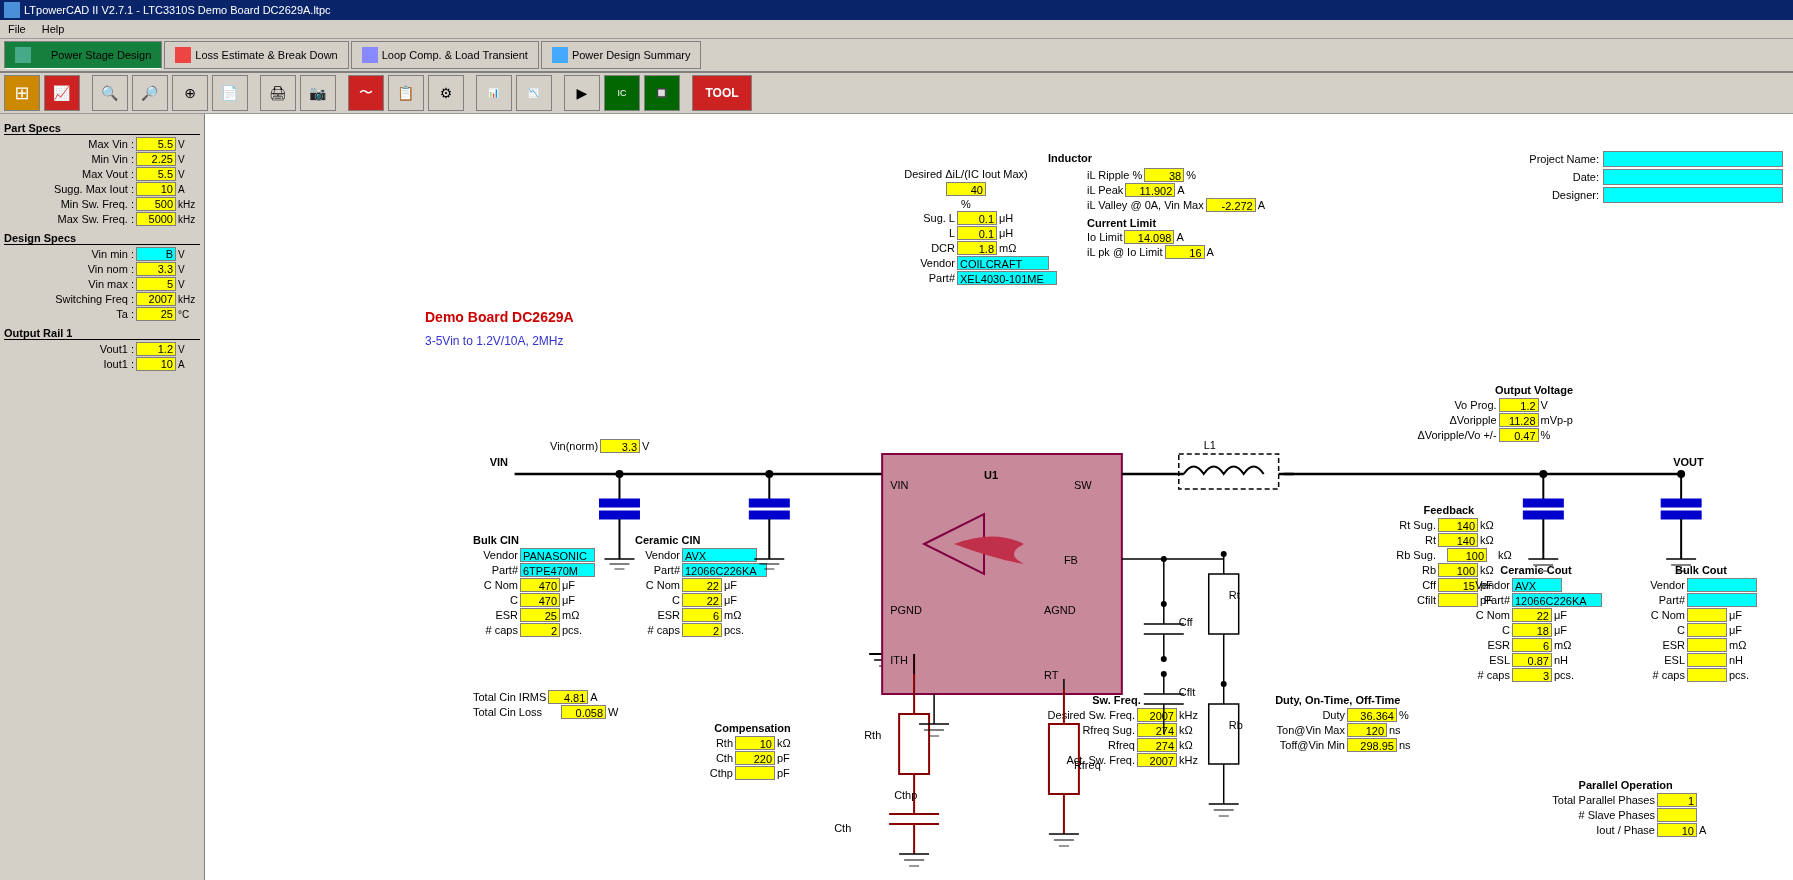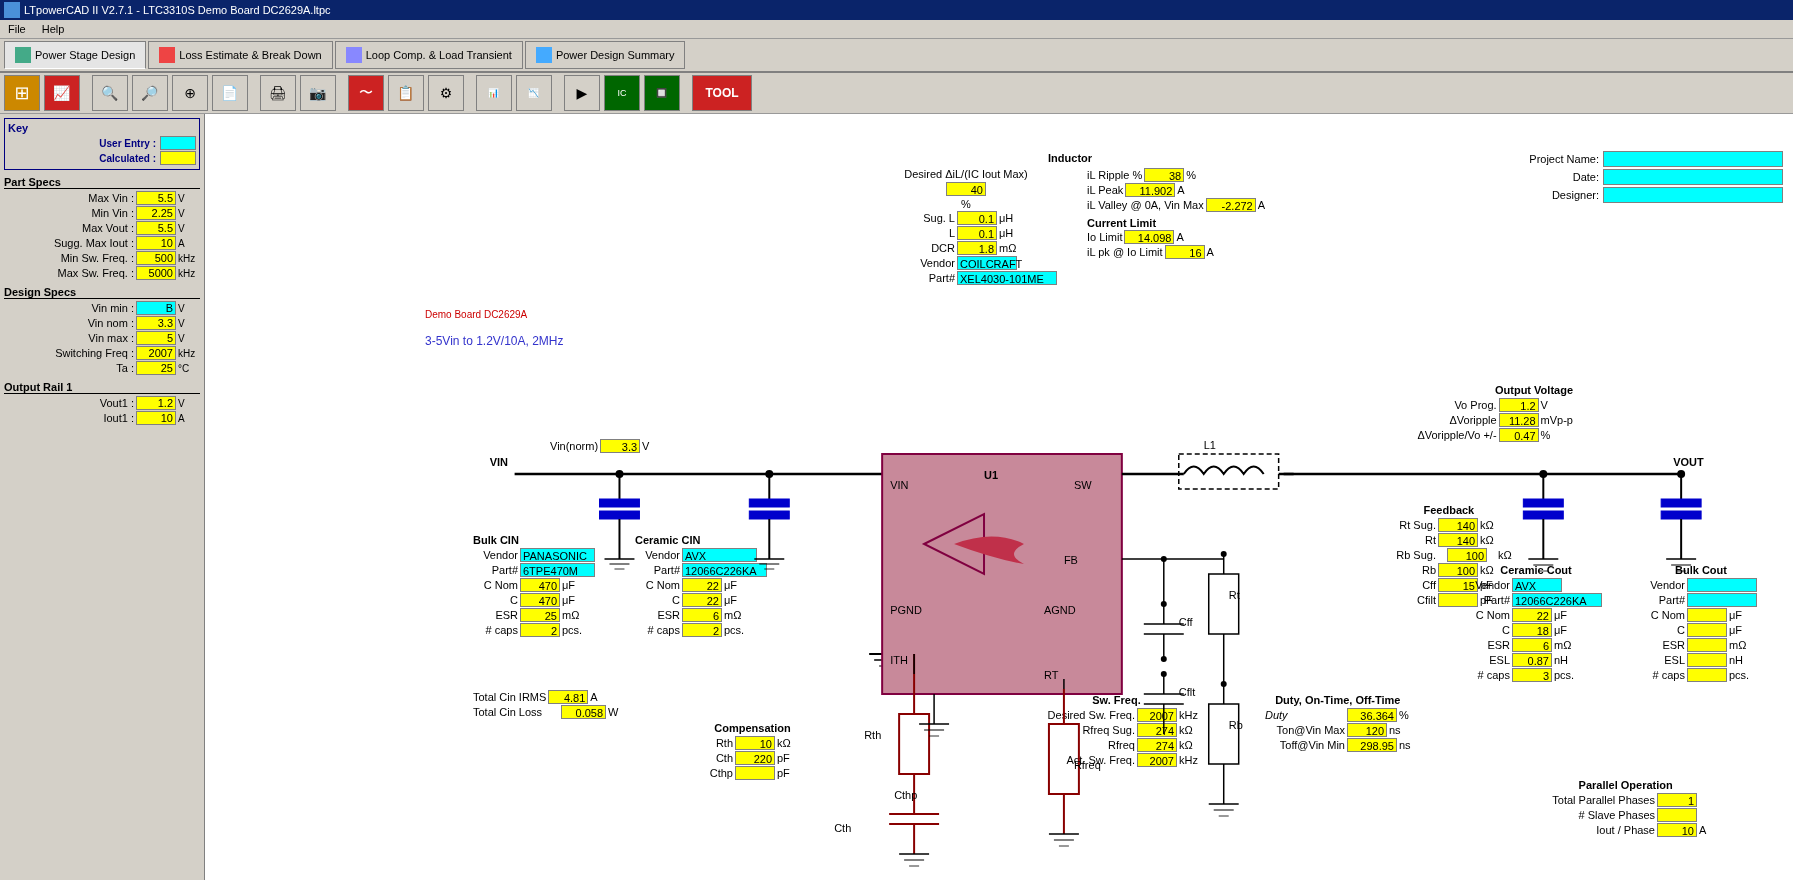--- a/index.html
+++ b/index.html
@@ -36,21 +36,21 @@
       display: flex;
       align-items: center;
       padding: 3px 10px;
       background: #d4d0c8;
       border: 1px solid #808080;
       cursor: pointer;
       font-size: 11px;
       height: 28px;
       white-space: nowrap;
     }
-    .tab-btn.active { background: #e5e5e5; border-bottom: 1px solid white; }
+    .tab-btn.active { background: #15803d; border-bottom: 1px solid white; gap: 16px; }
     
     .icon-toolbar {
       background: #d4d0c8;
       display: flex;
       align-items: center;
       padding: 2px 4px;
       gap: 4px;
       border-bottom: 1px solid #999;
     }
     .icon-btn {
@@ -113,22 +113,22 @@
     .proj-row { display: flex; align-items: center; gap: 4px; margin: 2px 0; }
     .proj-label { text-align: right; min-width: 80px; }
     .proj-field { background: #00ffff; border: 1px solid #808080; width: 180px; height: 16px; }
     
     
     .demo-board-title {
       position: absolute;
       top: 195px;
       left: 220px;
       color: #cc0000;
-      font-weight: normal;
-      font-size: 10px;
+      font-weight: bold;
+      font-size: 14px;
     }
     .demo-board-subtitle {
       position: absolute;
       top: 220px;
       left: 220px;
       color: #3333cc;
       font-size: 12px;
     }
     
     .val-yellow { background: #ffff00; border: 1px solid #808080; display: inline-block; min-width: 40px; height: 14px; text-align: right; padding-right: 2px; line-height: 14px; }
@@ -189,31 +189,20 @@
   <button class="icon-btn" style="background:#006600;color:white;font-size:9px;">IC</button>
   <button class="icon-btn" style="background:#006600;color:white;font-size:9px;">🔲</button>
   <div class="icon-btn-sep"></div>
   <button class="icon-btn" style="width:60px;background:#cc2222;color:white;font-weight:bold;font-size:12px;">TOOL</button>
 </div>
 
 <div class="main-area">
 
   <div class="left-panel">
 
-    <div class="key-section">
-      <div class="key-title">Key</div>
-      <div class="key-row">
-        <span style="color:#000080;font-weight:bold;font-size:10px;">User Entry :</span>
-        <div class="key-box-cyan"></div>
-      </div>
-      <div class="key-row">
-        <span style="color:#000080;font-weight:bold;font-size:10px;">Calculated :</span>
-        <div class="key-box-yellow"></div>
-      </div>
-    </div>
 
     <div class="section-title">Part Specs</div>
     <div>
       <div class="spec-row">
         <span class="spec-label">Max Vin :</span>
         <div class="spec-value" contenteditable="false" style="">
             <span>5.5</span>
           </div>
         <span class="spec-unit">V</span>
       </div>
@@ -350,21 +339,21 @@
             <span class="val-yellow" style="width:40px;">0.1</span>
             <span>μH</span>
           </div>
           <div style="display:flex;align-items:center;gap:2px;margin:1px 0;">
             <span style="min-width:80px;text-align:right;">DCR</span>
             <span class="val-yellow" style="width:40px;">1.8</span>
             <span>mΩ</span>
           </div>
           <div style="display:flex;align-items:center;gap:2px;margin:1px 0;">
             <span style="min-width:80px;text-align:right;">Vendor</span>
-            <span class="val-cyan" style="width:60px;">COILCRAFT</span>
+            <span class="val-cyan" style="width:92px;">COILCRAFT</span>
           </div>
           <div style="display:flex;align-items:center;gap:2px;margin:1px 0;">
             <span style="min-width:80px;text-align:right;">Part#</span>
             <span class="val-cyan" style="width:100px;">XEL4030-101ME</span>
           </div>
         </div>
         <div>
           <div style="display:flex;align-items:center;gap:2px;margin:1px 0;">
             <span>iL Ripple %</span>
             <span class="val-yellow" style="width:30px;">38</span>
@@ -574,21 +563,21 @@
       <div style="display:flex;align-items:center;gap:2px;margin:1px 0;">
         <span style="min-width:100px;text-align:right;">Act. Sw. Freq.</span>
         <span class="val-yellow" style="width:40px;">2007</span>
         <span>kHz</span>
       </div>
     </div>
 
     <div style="position:absolute;top:580px;left:1060px;font-size:10px;">
       <div style="font-weight:bold;text-align:center;margin-bottom:2px;">Duty, On-Time, Off-Time</div>
       <div style="display:flex;align-items:center;gap:2px;margin:1px 0;">
-        <span style="min-width:80px;text-align:left;font-style:italic;">Duty</span>
+        <span style="min-width:80px;text-align:right;">Duty</span>
         <span class="val-yellow" style="width:50px;">36.364</span>
         <span>%</span>
       </div>
       <div style="display:flex;align-items:center;gap:2px;margin:1px 0;">
         <span style="min-width:80px;text-align:right;">Ton@Vin Max</span>
         <span class="val-yellow" style="width:35px;">120</span>
         <span>ns</span>
       </div>
       <div style="display:flex;align-items:center;gap:2px;margin:1px 0;">
         <span style="min-width:80px;text-align:right;">Toff@Vin Min</span>

